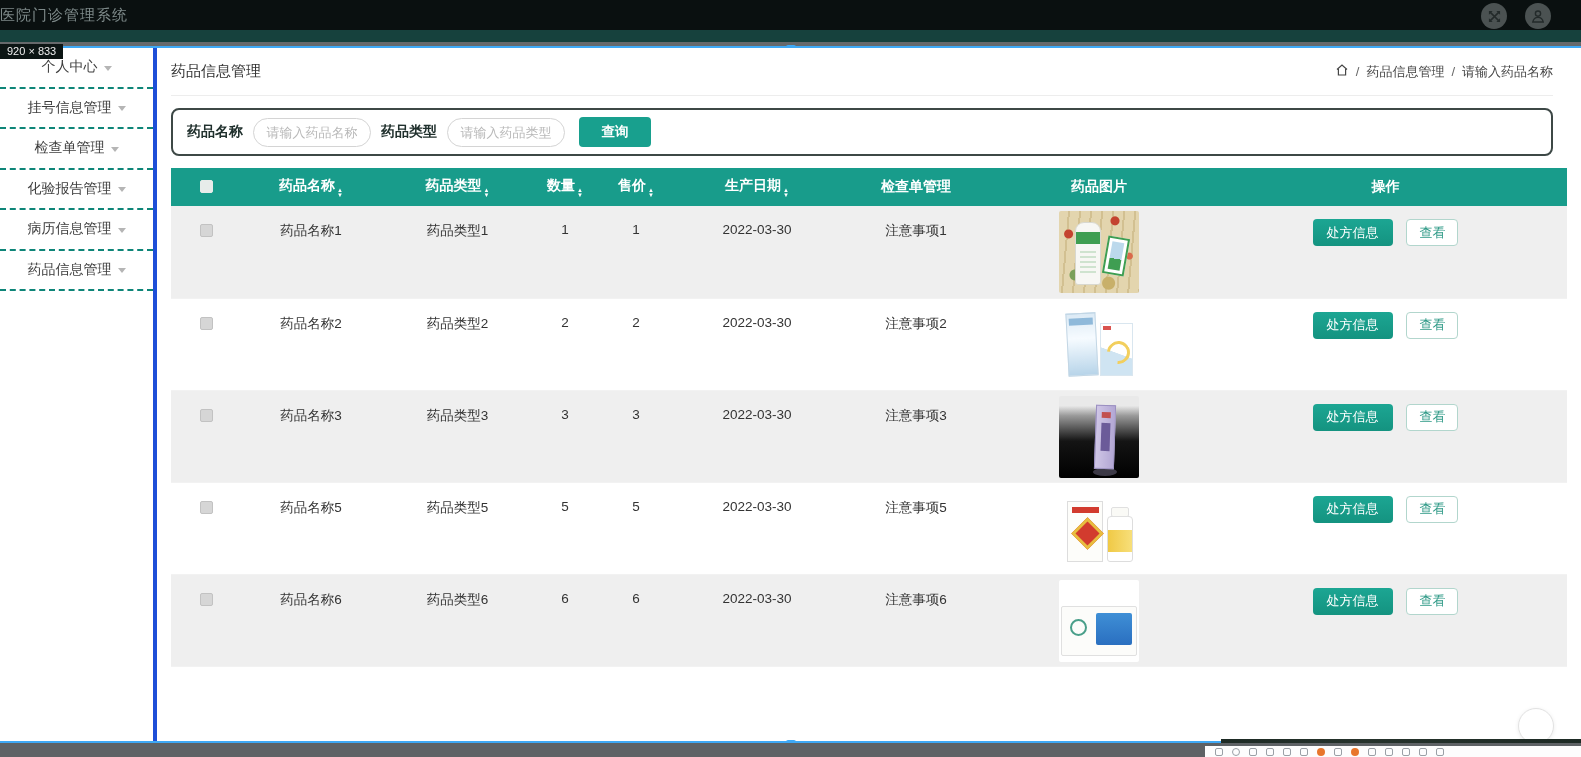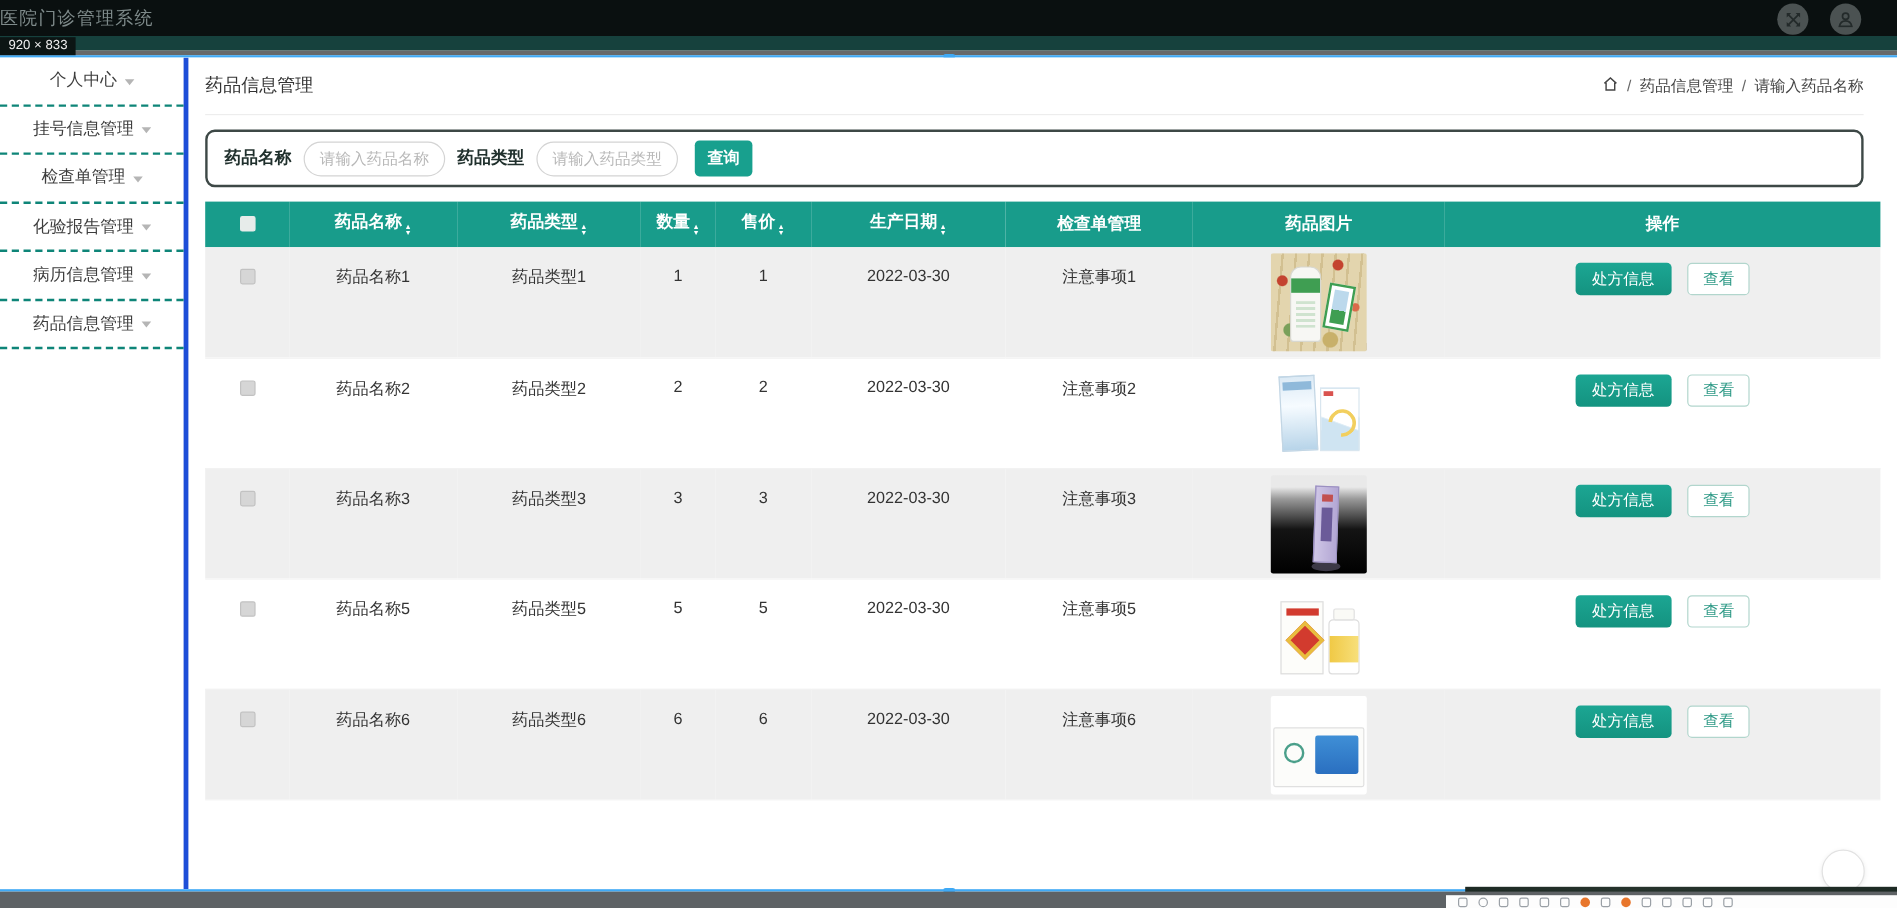--- a/index.html
+++ b/index.html
@@ -10,21 +10,21 @@
   
   .topbar { height:30px; background:#0a1010; display:flex; align-items:center; flex:0 0 auto; }
   .app-title { color:#7e8a8a; font-size:15px; letter-spacing:1px; }
   .topbar-icons { margin-left:auto; display:flex; gap:18px; padding-right:30px; }
   .tb-icon { width:26px; height:26px; border-radius:50%; background:#4b5252; border:none;
     display:flex; align-items:center; justify-content:center; cursor:pointer; margin-top:2px; }
   .tb-icon svg { display:block; }
 
   
   .rdm-band { position:relative; height:12px; background:#16413d; flex:0 0 auto; }
-  .rdm-size { position:absolute; left:0; top:1px; height:15px; line-height:15px; padding:0 7px;
+  .rdm-size { position:absolute; left:0; top:14px; height:15px; line-height:15px; padding:0 7px;
     background:#0c1514; color:#efefef; font-size:11px; z-index:6; white-space:nowrap; }
   .rdm-gray { height:4px; background:#66696b; flex:0 0 auto; }
   .rdm-border { height:2px; background:#3fa9f5; position:relative; flex:0 0 auto; }
   .rdm-handle { position:absolute; left:calc(50% - 5px); top:-1px; width:10px; height:4px;
     background:#3fa9f5; border-radius:2px; cursor:ns-resize; }
 
   
   .viewport { height:693px; background:#fff; display:flex; overflow:hidden; position:relative; flex:0 0 auto; }
 
   
@@ -43,21 +43,21 @@
   .crumb-sep { color:#666; }
 
   
   .search-panel { margin-top:12px; height:48px; border:2px solid #3d4846; border-radius:8px;
     display:flex; align-items:center; padding:0 14px; gap:10px; }
   .search-panel label { font-size:14px; font-weight:bold; color:#20302d; white-space:nowrap; }
   .search-panel input { width:118px; height:29px; border:1px solid #d4d4d4; border-radius:15px;
     text-align:center; font-size:13px; color:#555; outline:none;
     font-family:"Liberation Sans","DejaVu Sans",sans-serif; }
   .search-panel input::placeholder { color:#b8b8b8; }
-  .btn-query { width:48px; height:30px; margin-left:4px; background:#18a08e; color:#fff; border:none;
+  .btn-query { width:72px; height:30px; margin-left:4px; background:#18a08e; color:#fff; border:none;
     border-radius:4px; font-size:13.5px; font-weight:bold; cursor:pointer; }
 
   
   table { margin-top:12px; width:100%; border-collapse:collapse; table-layout:fixed; }
   thead tr { height:38px; background:#189c8b; }
   th { color:#fff; font-size:14px; font-weight:bold; text-align:center; }
   .sort { display:inline-flex; flex-direction:column; margin-left:2px; vertical-align:-2px; }
   .sort i { font-style:normal; font-size:6px; line-height:5px; color:#fff; }
   col.c-cb{width:70px} col.c-name{width:140px} col.c-type{width:153px} col.c-qty{width:62px}
   col.c-price{width:80px} col.c-date{width:162px} col.c-note{width:156px} col.c-img{width:210px} col.c-ops{width:363px}

